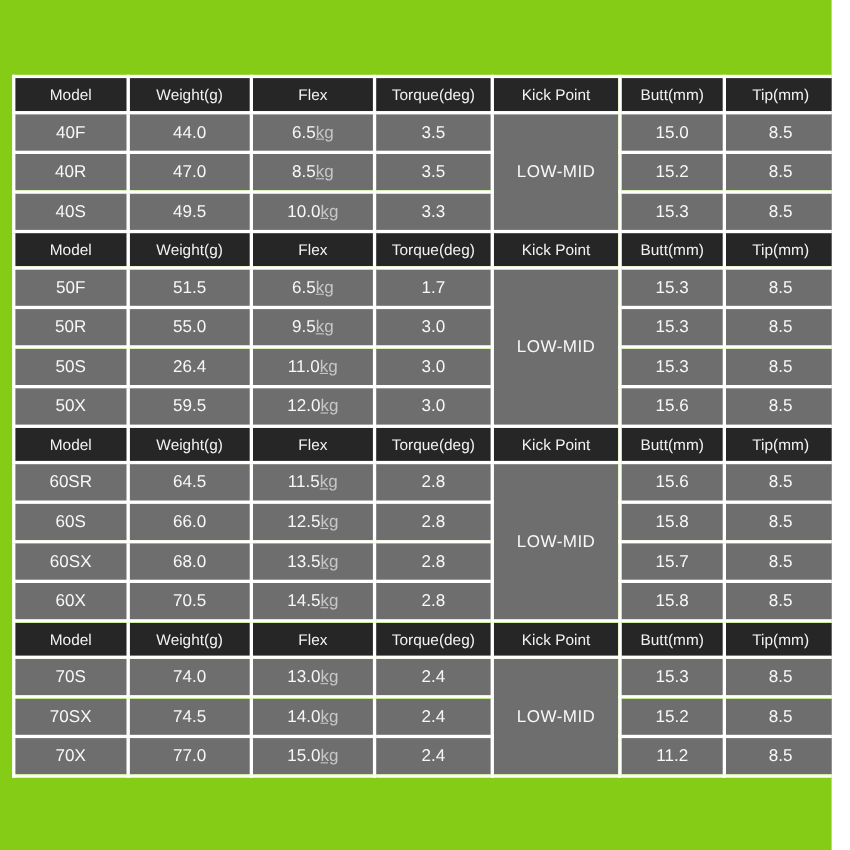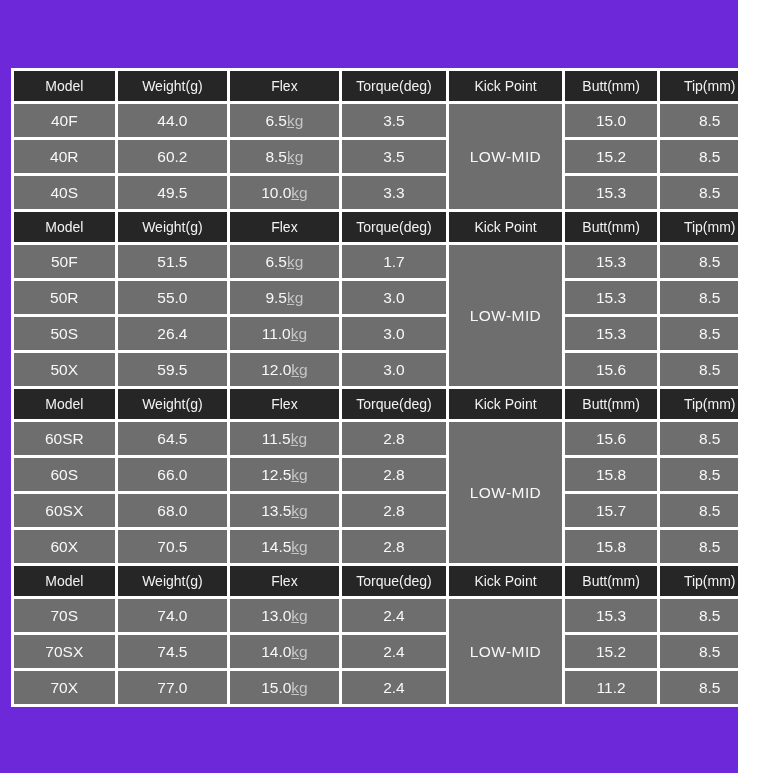--- a/index.html
+++ b/index.html
@@ -5,22 +5,23 @@
   html, body {
     margin: 0;
     padding: 0;
     background: #ffffff;
     font-family: "Liberation Sans", sans-serif;
   }
   .page {
     position: relative;
     width: 738px;
     height: 773px;
-    background: #6d28d9;
+    background: #84cc16;
     overflow: hidden;
+    padding-left: 18px;
   }
   table.spec-table {
     position: absolute;
     left: 11px;
     top: 68px;
     width: 751px;
     border-collapse: collapse;
     table-layout: fixed;
   }
   table.spec-table th,
@@ -90,21 +91,21 @@
         <td>40F</td>
         <td>44.0</td>
         <td><span>6.5</span><span class="unit">kg</span></td>
         <td>3.5</td>
         <td class="kick" rowspan="3">LOW-MID</td>
         <td>15.0</td>
         <td>8.5</td>
       </tr>
       <tr>
         <td>40R</td>
-        <td>60.2</td>
+        <td>47.0</td>
         <td><span>8.5</span><span class="unit">kg</span></td>
         <td>3.5</td>
         <td>15.2</td>
         <td>8.5</td>
       </tr>
       <tr>
         <td>40S</td>
         <td>49.5</td>
         <td><span>10.0</span><span class="unit">kg</span></td>
         <td>3.3</td>

